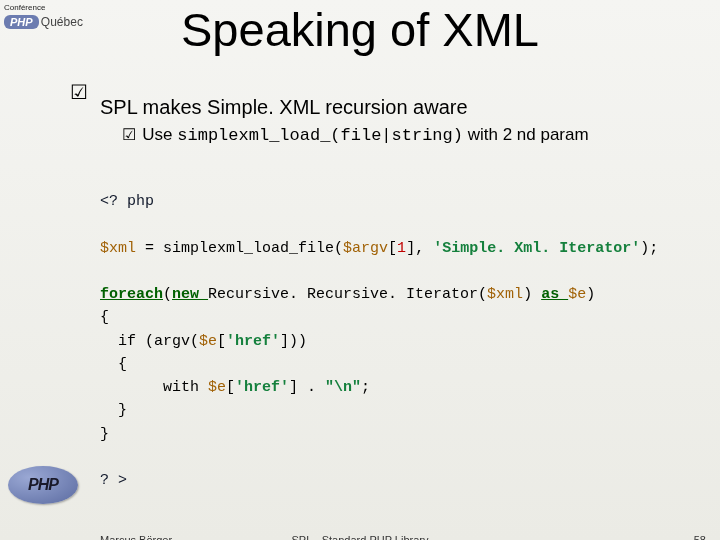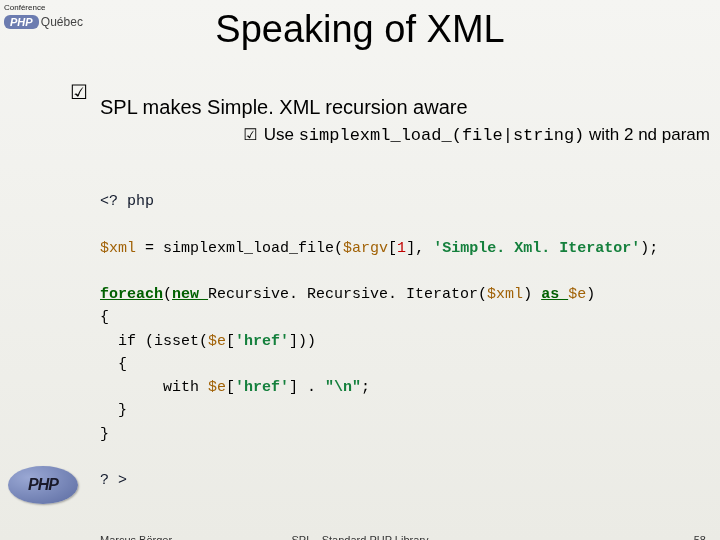--- a/index.html
+++ b/index.html
@@ -52,25 +52,25 @@
     justify-content: center;
     color: #000;
     font-weight: bold;
     font-style: italic;
     font-size: 16px;
     letter-spacing: -1px;
     box-shadow: 1px 1px 2px rgba(0,0,0,0.3);
   }
   .title {
     position: absolute;
-    top: 8px;
+    top: 2px;
     left: 0;
     width: 720px;
     text-align: center;
-    font-size: 38px;
+    font-size: 47px;
     color: #000;
     font-family: Verdana, sans-serif;
   }
   .content {
     position: absolute;
     top: 80px;
     left: 100px;
     right: 10px;
   }
   .check {
@@ -90,21 +90,20 @@
     color: #000;
     font-family: Verdana, sans-serif;
     margin-top: 16px;
   }
   .sub-line {
     font-size: 17px;
     color: #000;
     font-family: Verdana, sans-serif;
     margin-left: 22px;
     margin-top: 6px;
-    text-align: right;
   }
   .mono {
     font-family: "Courier New", monospace;
   }
   .code {
     position: absolute;
     top: 190px;
     left: 100px;
     font-family: "Courier New", monospace;
     font-size: 15px;
@@ -148,21 +147,21 @@
     <span class="sub-check">☑</span><span>Use </span><span class="mono">simplexml_load_(file|string)</span><span> with 2 nd param</span>
   </div>
 </div>
 
 <div class="code"><span class="hl">&lt;? php</span>
 
 <span class="var">$xml</span><span> = </span><span>simplexml_load_file</span><span>(</span><span class="var">$argv</span><span>[</span><span class="num">1</span><span>], </span><span class="str">'Simple. Xml. Iterator'</span><span>);</span>
 
 <span class="kw">foreach</span><span>(</span><span class="kw">new </span><span>Recursive. Recursive. Iterator</span><span>(</span><span class="var">$xml</span><span>) </span><span class="kw">as </span><span class="var">$e</span><span>)</span>
 <span>{</span>
-<span>  if (isset(</span><span class="var">$e</span><span>[</span><span class="str">'href'</span><span>]))</span>
+<span>  if (argv(</span><span class="var">$e</span><span>[</span><span class="str">'href'</span><span>]))</span>
 <span>  {</span>
 <span>       with </span><span class="var">$e</span><span>[</span><span class="str">'href'</span><span>] . </span><span class="str">"\n"</span><span>;</span>
 <span>  }</span>
 <span>}</span>
 
 <span class="hl">? &gt;</span></div>
 
 <div class="logo-bottom">
   <div class="php-ellipse">
       <span style="color:#1a1a2a;">PHP</span>

